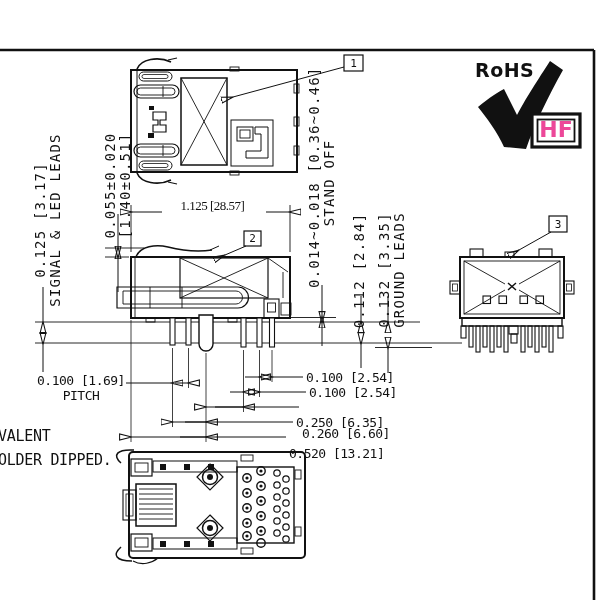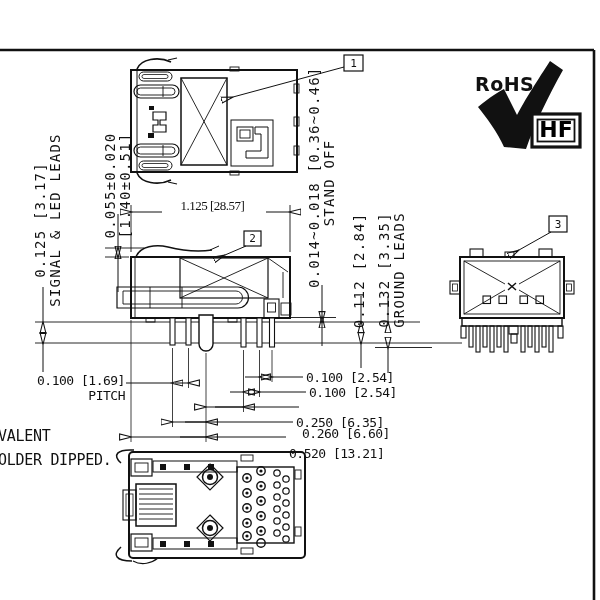--- a/index.html
+++ b/index.html
@@ -16,21 +16,21 @@
          white-space:nowrap;color:#111;}
   .vtext div{text-align:center;}
   .ctext{text-align:center;}
   .callout-num{position:absolute;font:11px "DejaVu Sans Mono",monospace;color:#111;
                display:flex;align-items:center;justify-content:center;}
   .note{position:absolute;font:15px "DejaVu Sans Mono",monospace;letter-spacing:-0.3px;
         white-space:pre;color:#111;}
   .rohs-text{position:absolute;font:19px "DejaVu Sans",sans-serif;font-weight:bold;
              letter-spacing:0.5px;color:#111;}
   .hf-text{position:absolute;font:22px "DejaVu Sans",sans-serif;font-weight:bold;
-           display:flex;align-items:center;justify-content:center;color:#000000;}
+           display:flex;align-items:center;justify-content:center;color:#ec4899;}
 </style>
 </head>
 <body>
 
 <div id="page">
 
 <svg width="600" height="600" viewBox="0 0 600 600">
   <defs>
     <marker id="arr" viewBox="0 0 12 8" refX="0.8" refY="4" markerWidth="13" markerHeight="8.5" orient="auto-start-reverse" markerUnits="userSpaceOnUse">
       <path d="M0.6,4 L12,1.2 L12,6.8 Z" fill="#111111" stroke="none"></path>
@@ -318,21 +318,21 @@
   <g>
     <rect x="549" y="216" width="18" height="16" stroke-width="1.2"></rect>
     <line x1="551" y1="232" x2="519" y2="250" stroke-width="1" marker-end="url(#arr)"></line>
   </g>
 </svg>
 
 <div class="callout-num" style="left:344px;top:55px;width:19px;height:16px;">1</div>
 <div class="callout-num" style="left:244px;top:231px;width:17px;height:15px;">2</div>
 <div class="callout-num" style="left:549px;top:216px;width:18px;height:16px;">3</div>
 
-<div class="rohs-text" style="left:475px;top:73px;">RoHS</div>
+<div class="rohs-text" style="left:475px;top:59px;">RoHS</div>
 <div class="hf-text" style="left:532px;top:114px;width:48px;height:31px;">HF</div>
 
 <div class="vtext" style="left:33px;top:320px;">
   <div style="width:200px;">0.125 [3.17]</div>
   <div style="width:200px;">SIGNAL &amp; LED LEADS</div>
 </div>
 <div class="vtext" style="left:103px;top:263px;">
   <div style="width:155px;">0.055±0.020</div>
   <div style="width:155px;">[1.40±0.51]</div>
 </div>
@@ -344,21 +344,21 @@
   <div style="width:125px;">0.112 [2.84]</div>
 </div>
 <div class="vtext" style="left:377px;top:350px;">
   <div style="width:160px;">0.132 [3.35]</div>
   <div style="width:160px;">GROUND LEADS</div>
 </div>
 
 <div class="htext ctext" style="left:164px;top:198px;width:97px;font-family:Liberation Serif, serif;">1.125 [28.57]</div>
 <div style="position:absolute;left:37px;top:373px;width:88px;">
   <div class="ctext" style="font:13px 'DejaVu Sans Mono',monospace;letter-spacing:-0.5px;">0.100 [1.69]</div>
-  <div class="ctext" style="font:13px 'DejaVu Sans Mono',monospace;letter-spacing:-0.5px;text-align:right;">PITCH</div>
+  <div class="ctext" style="font:13px 'DejaVu Sans Mono',monospace;letter-spacing:-0.5px;">PITCH</div>
 </div>
 <div class="htext" style="left:306px;top:370px;">0.100 [2.54]</div>
 <div class="htext" style="left:309px;top:385px;">0.100 [2.54]</div>
 <div class="htext" style="left:302px;top:400px;margin-top:26px;">0.260 [6.60]</div>
 <div class="htext" style="left:296px;top:415px;">0.250 [6.35]</div>
 <div class="htext" style="left:289px;top:446px;">0.520 [13.21]</div>
 
 <div class="note" style="left:-2px;top:427px;">VALENT</div>
 <div class="note" style="left:-2px;top:451px;">OLDER DIPPED.</div>
 

